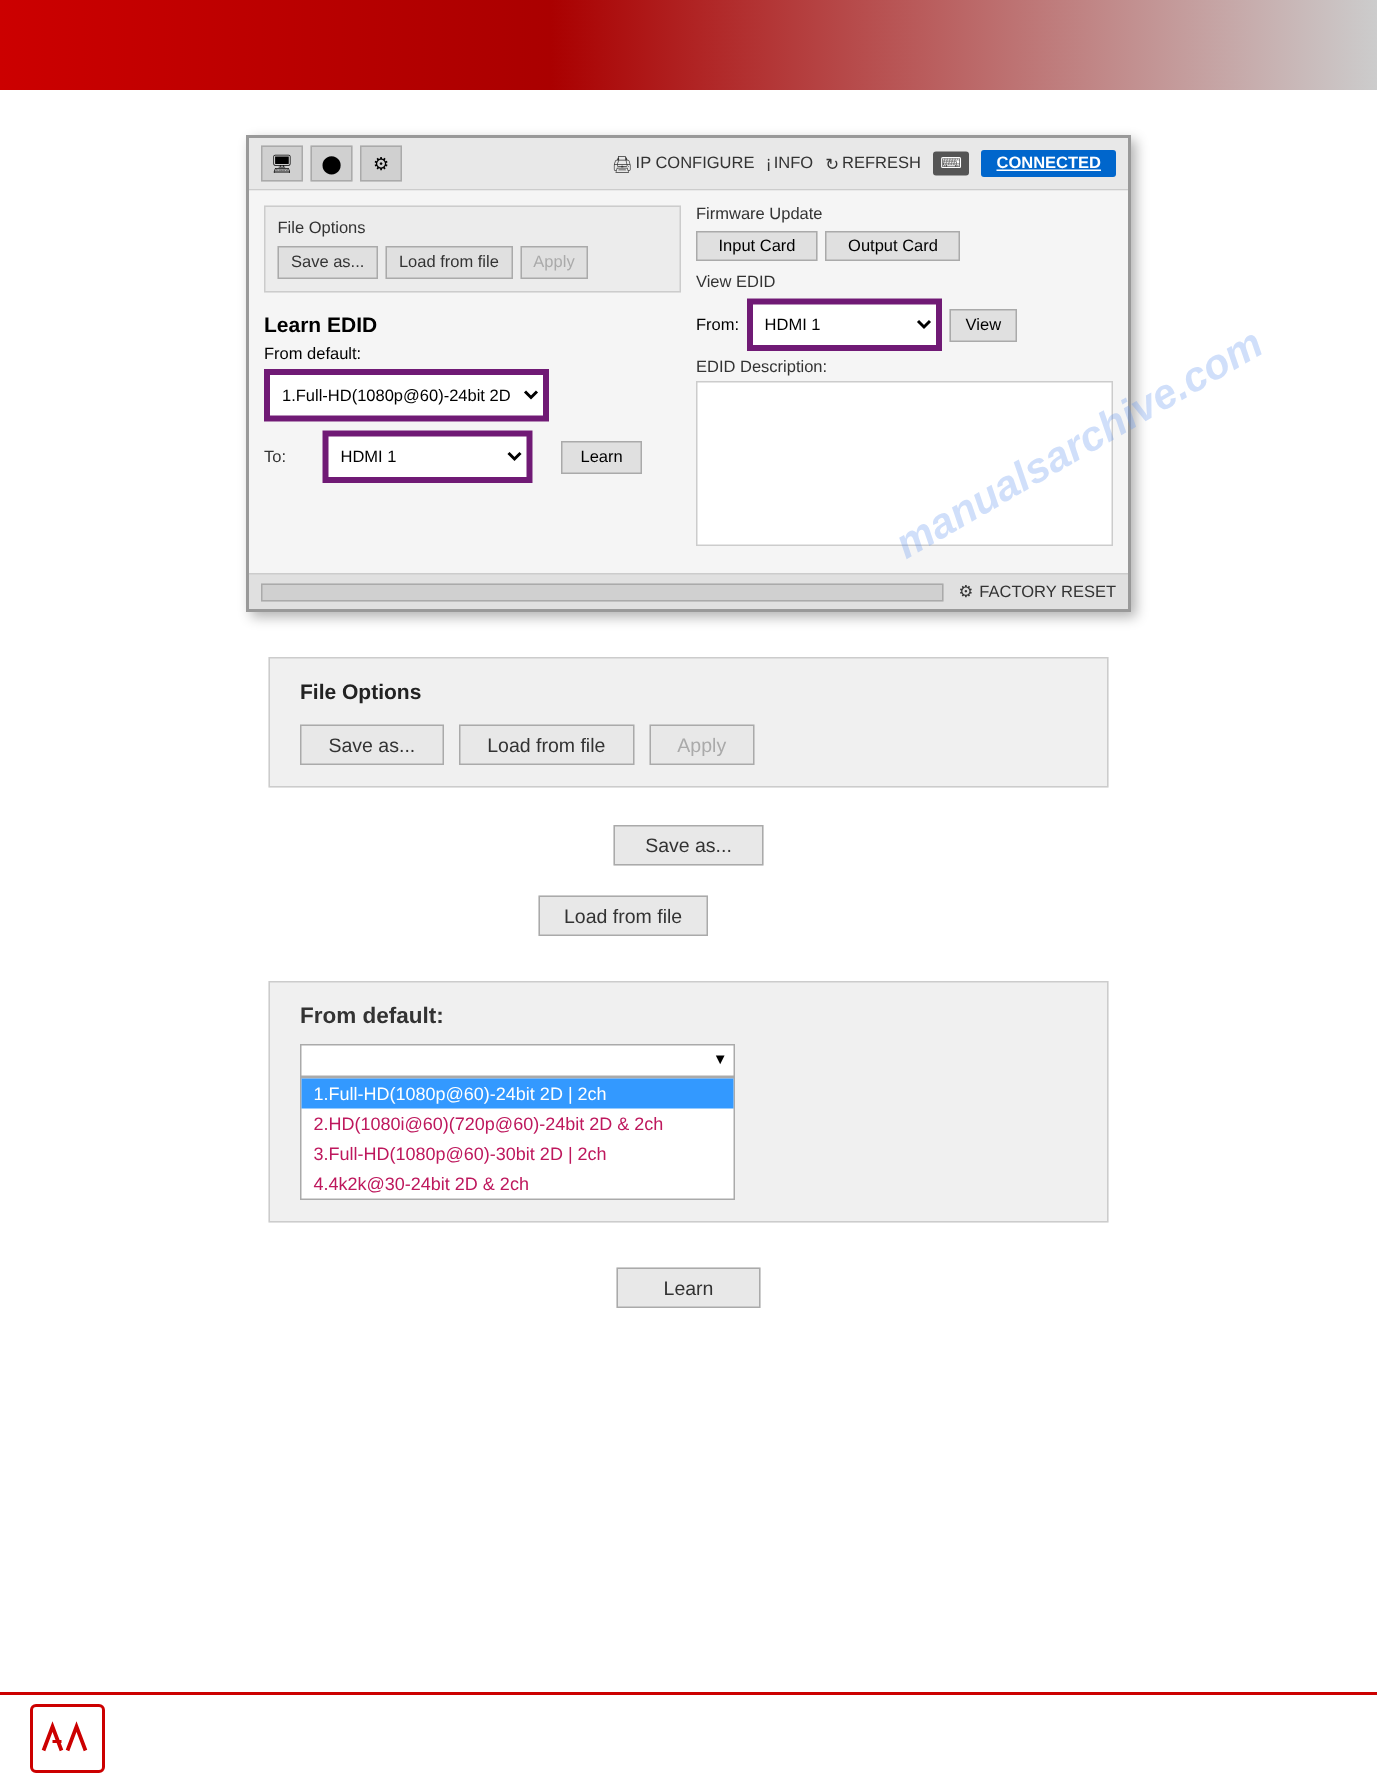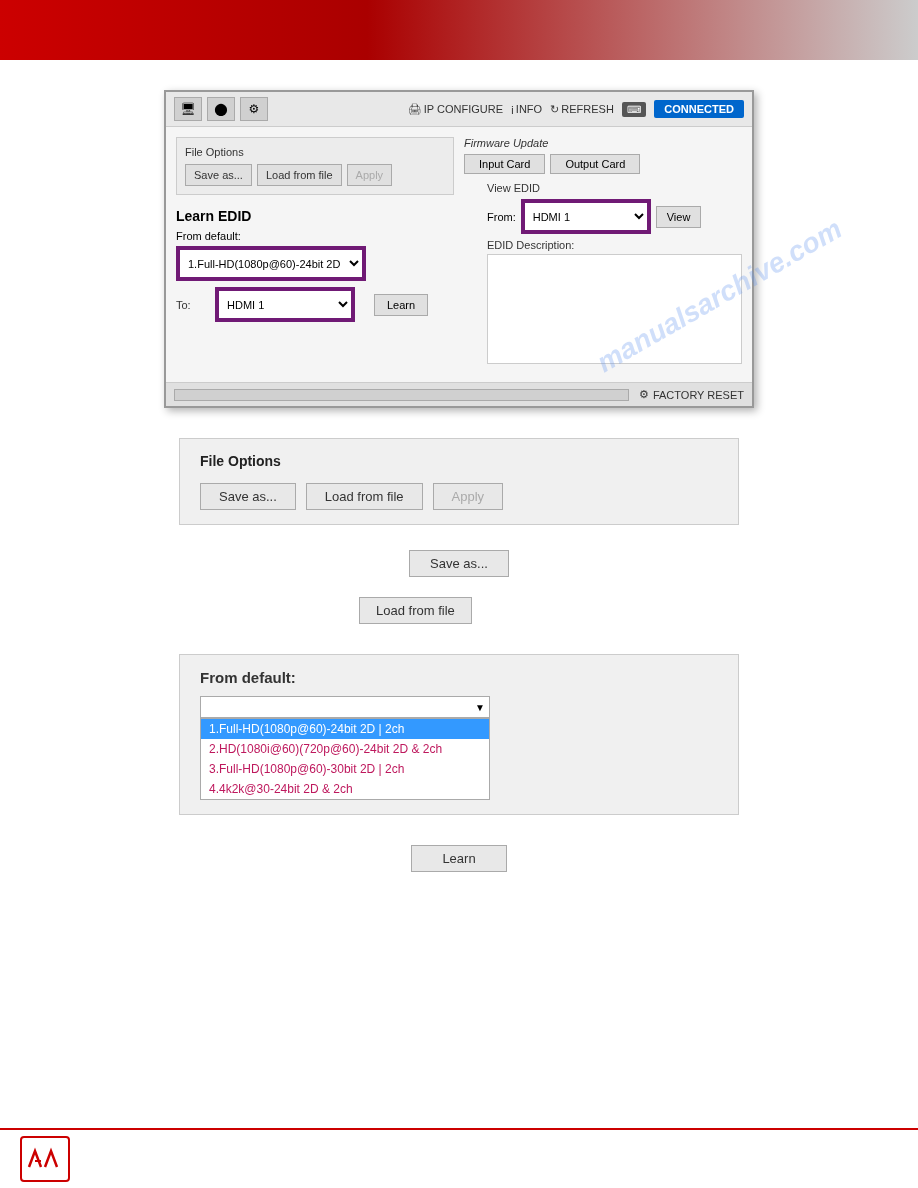--- a/index.html
+++ b/index.html
@@ -104,20 +104,21 @@
       cursor: pointer;
       font-size: 11px;
     }
     .connected-badge {
       background: #0066cc;
       color: white;
       padding: 3px 10px;
       font-size: 11px;
       font-weight: bold;
       border-radius: 2px;
+      text-decoration: underline;
     }
     .keyboard-icon {
       background: #555;
       color: white;
       padding: 2px 5px;
       font-size: 10px;
       border-radius: 2px;
     }
 
     .app-body {
@@ -223,40 +224,38 @@
 
     
     .firmware-section {
       margin-bottom: 8px;
     }
 
     .firmware-title {
       font-size: 11px;
       color: #333;
       margin-bottom: 5px;
-      font-style: italic;
     }
 
     .firmware-buttons {
       display: flex;
       gap: 5px;
     }
 
     .firmware-btn {
       padding: 3px 14px;
       font-size: 11px;
       background: #e0e0e0;
       border: 1px solid #aaa;
       cursor: pointer;
     }
 
     
     .view-edid-section {
       margin-bottom: 8px;
-      margin-left: 23px;
     }
 
     .view-edid-title {
       font-size: 11px;
       color: #333;
       margin-bottom: 5px;
     }
 
     .view-edid-row {
       display: flex;

